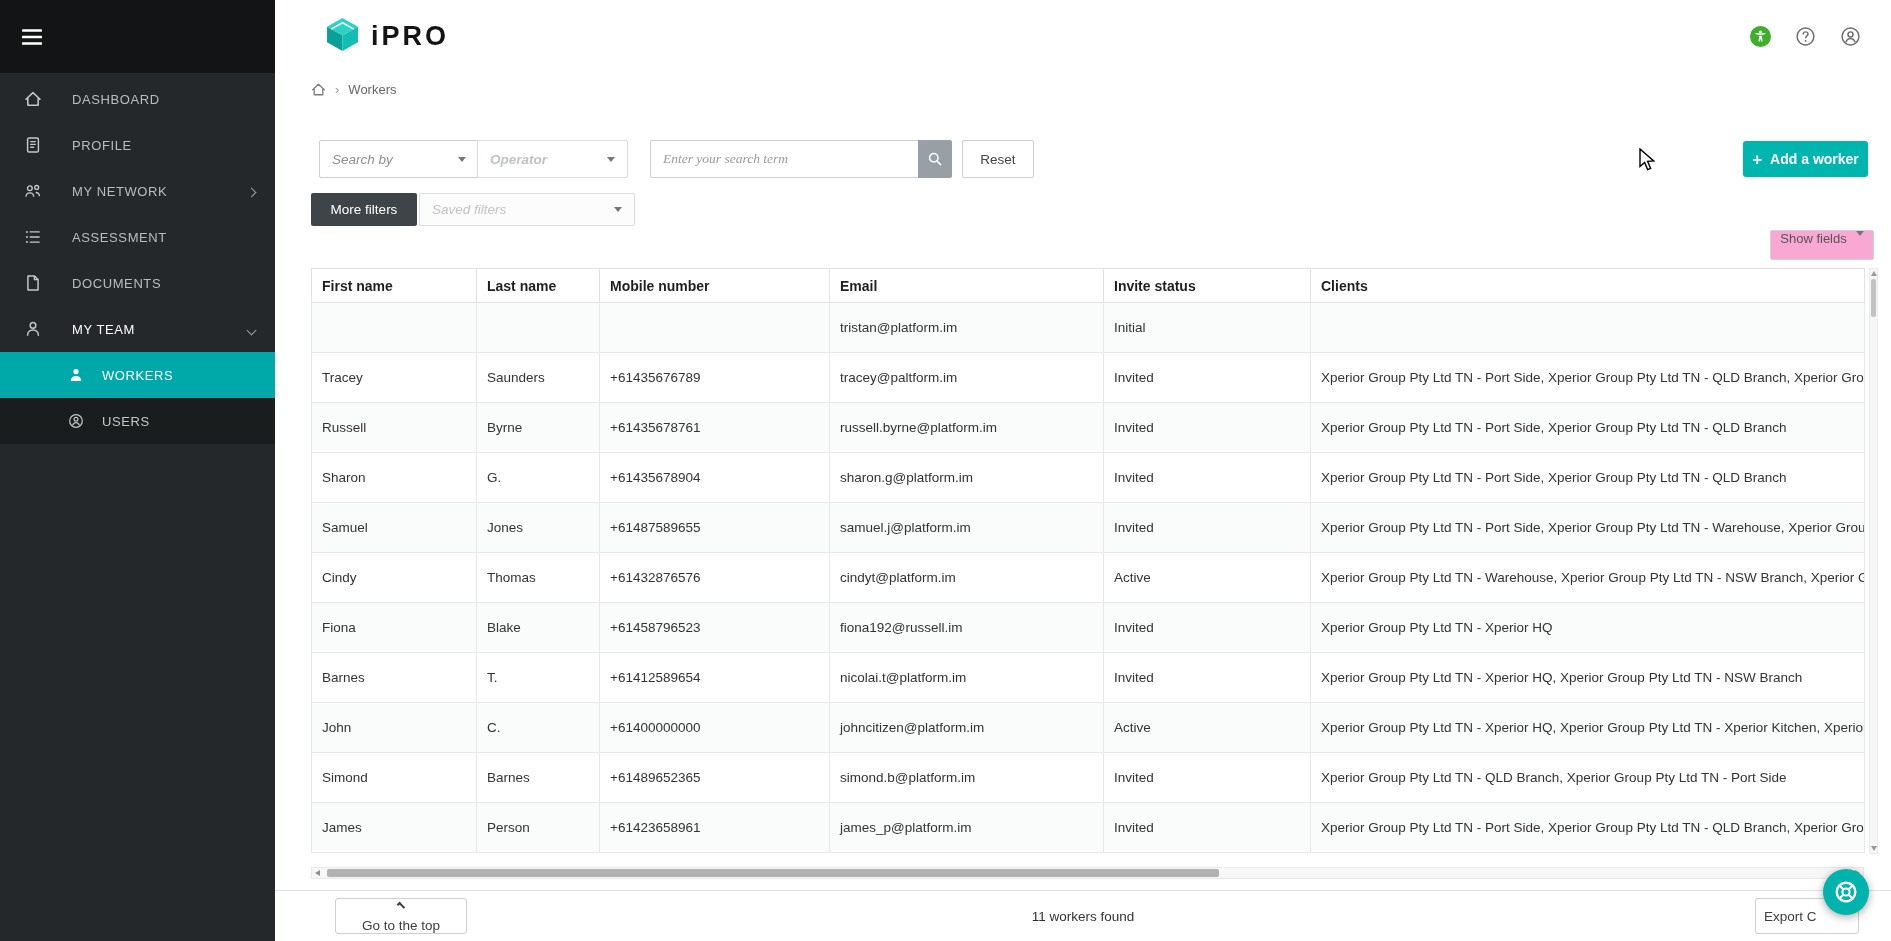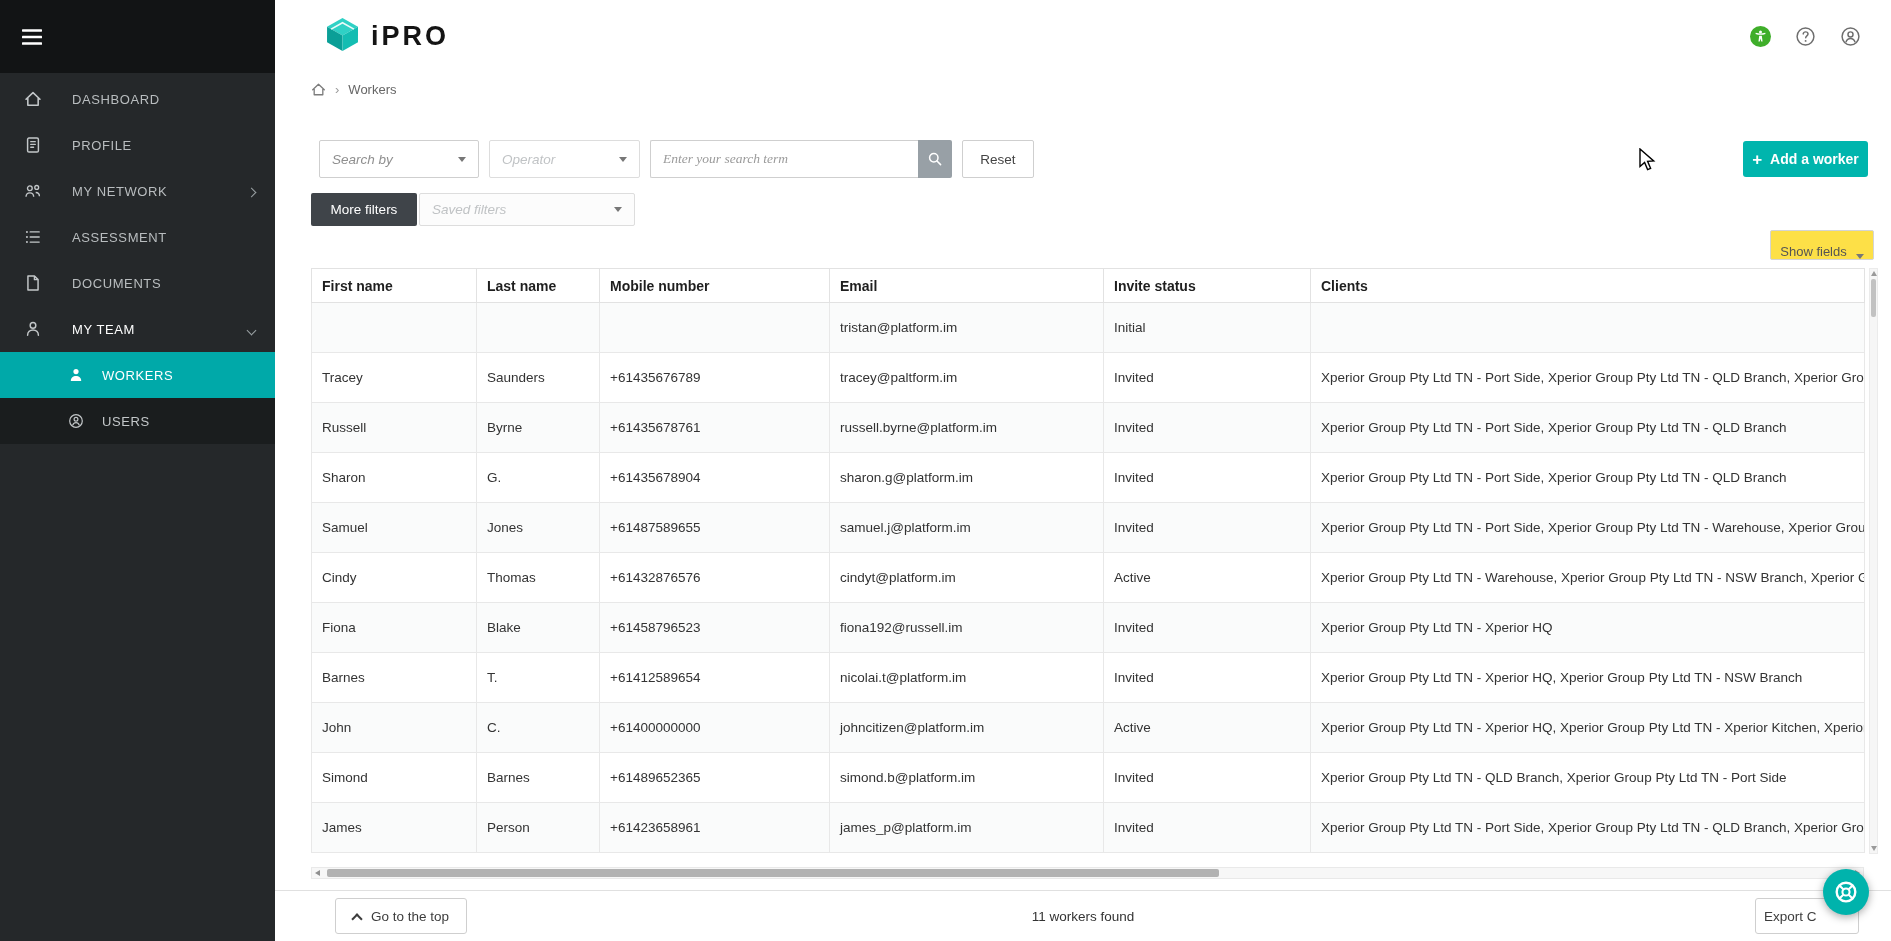--- a/index.html
+++ b/index.html
@@ -83,22 +83,22 @@
   }
   .plus-glyph::before { content:"+"; font-size:17px; font-weight:700; line-height:1; }
 
   .more-filters {
     position:absolute; left:0; top:120px; width:106px; height:33px; background:#3f4449; color:#fff; border:none;
     border-radius:2px; font-size:13.5px; cursor:pointer; font-family:"Liberation Sans", sans-serif;
   }
   .saved-filters { left:108px; top:120px; width:216px; height:33px; background:#fcfcfc; }
 
   .show-fields {
-    position:absolute; left:1459px; top:157px; width:104px; height:30px; background:#fde047; border:1px solid #d4d4d4;
-    border-radius:2px; display:flex; align-items:flex-end; justify-content:center; gap:9px; font-size:13px; color:#555; cursor:pointer;
+    position:absolute; left:1459px; top:157px; width:104px; height:30px; background:#f9a8d4; border:1px solid #d4d4d4;
+    border-radius:2px; display:flex; align-items:flex-start; justify-content:center; gap:9px; font-size:13px; color:#555; cursor:pointer;
   }
 
   
   .table-wrap { position:absolute; left:0; top:195px; }
   table { border-collapse:collapse; table-layout:fixed; width:1553px; }
   th {
     height:34px; text-align:left; padding:0 10px; font-size:14px; font-weight:700; color:#1f1f1f;
     border:1px solid #e2e2e2; background:#fff; white-space:nowrap; overflow:hidden; cursor:pointer;
   }
   td {
@@ -120,20 +120,21 @@
   .harrow { position:absolute; top:2px; width:0; height:0; border-top:3.5px solid transparent; border-bottom:3.5px solid transparent; }
   .harrow.left { left:3px; border-right:5px solid #8f8f8f; }
   .harrow.right { right:3px; border-left:5px solid #8f8f8f; }
 
   
   .footer { position:absolute; left:275px; right:0; bottom:0; height:51px; background:#fff; border-top:1px solid #e0e0e0; z-index:6; }
   .gotop-btn {
     position:absolute; left:60px; top:7px; width:132px; height:36px; background:#fff; border:1px solid #cfcfcf; border-radius:3px;
     display:flex; align-items:center; justify-content:center; gap:10px; font-size:13.5px; color:#3d3d3d; cursor:pointer;
     font-family:"Liberation Sans", sans-serif;
+    flex-direction:column;
   }
   .chev-up { display:inline-block; width:8px; height:8px; border-right:2px solid #3d3d3d; border-bottom:2px solid #3d3d3d; transform:rotate(-135deg); margin-top:5px; }
   .result-count { position:absolute; left:50%; top:0; height:51px; transform:translateX(-50%); display:flex; align-items:center; font-size:13.5px; color:#333; }
   .export-btn {
     position:absolute; right:32px; top:7px; width:104px; height:36px; background:#fff; border:1px solid #cfcfcf; border-radius:3px;
     font-size:13.5px; color:#3d3d3d; cursor:pointer; text-align:left; padding-left:8px; white-space:nowrap; overflow:hidden;
     font-family:"Liberation Sans", sans-serif;
     margin-left:48px;
   }
 
@@ -290,21 +291,21 @@
         </svg>
     </span>
     <span class="crumb-sep"></span>
     <span>Workers</span>
   </div>
 
   <div class="fselect" style="left:8px; top:67px; width:160px;">
     <span>Search by</span>
     <span class="caret"></span>
   </div>
-  <div class="fselect dim" style="left:178px; top:67px; width:151px;">
+  <div class="fselect dim" style="left:166px; top:67px; width:151px;font-weight:bold;">
     <span>Operator</span>
     <span class="caret"></span>
   </div>
   <input class="search-input" type="text" placeholder="Enter your search term" style="">
   <button class="search-btn">
     <svg viewBox="0 0 16 16" fill="none" stroke="#fff" stroke-width="1.5">
       <circle cx="6.8" cy="6.8" r="4.2"></circle>
         <path d="M10 10l3.6 3.6" stroke-linecap="round"></path>
     </svg>
   </button>

